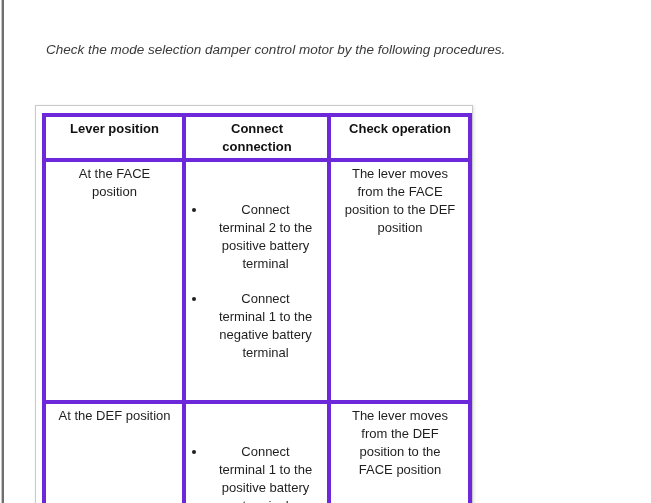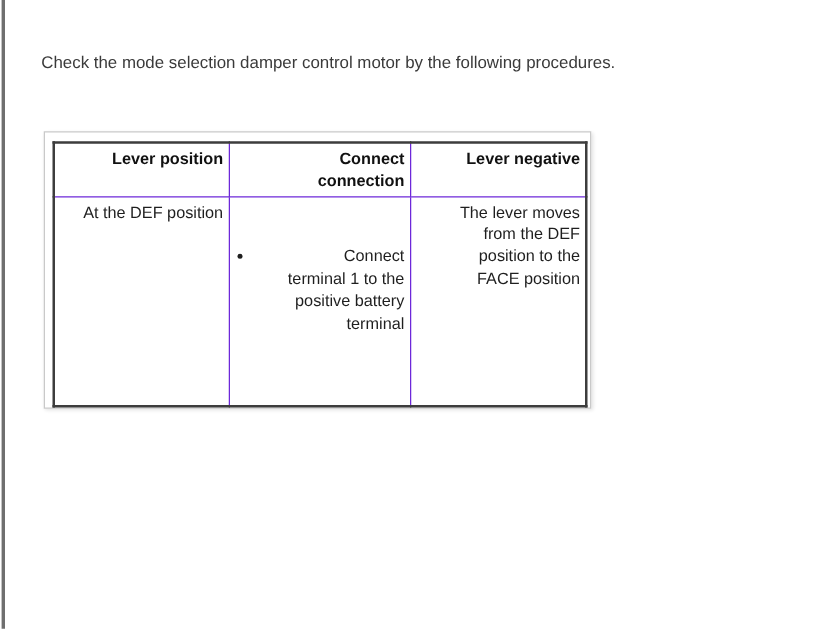--- a/index.html
+++ b/index.html
@@ -11,39 +11,39 @@
   }
   .panel-divider {
     position:absolute; left:0; top:0; width:5px; height:503px;
     background:linear-gradient(to right,
       #ffffff 0px, #ffffff 1px,
       #c4c4c4 1px, #c4c4c4 2px,
       #6f6f6f 2px, #6f6f6f 4px,
       #ffffff 4px);
   }
   .intro {
-    position:absolute; left:33px; top:27px; width:600px;
-    font-size:13.5px; color:#3a3a3a; line-height:1.35;
+    position:absolute; left:46px; top:27px; width:600px;
+    font-size:13.5px; color:#3a3a3a; line-height:1.35;font-style:italic;
   }
   .widget {
     position:absolute; left:35px; top:105px; width:438px;
     box-sizing:border-box;
     background:#ffffff;
     border:1px solid #c9c9c9;
     box-shadow:1px 1px 3px rgba(0,0,0,0.12);
     padding:7px 4px 0 6px;
   }
   table.proc {
     border-collapse:collapse; table-layout:fixed; width:426px;
     font-size:13px; line-height:1.38; color:#1f1f1f;
     border:2px solid #3d3d3d;
   }
   table.proc th, table.proc td {
-    border:1px solid #6d28d9;
-    vertical-align:top; text-align:right;
+    border:4px solid #6d28d9;
+    vertical-align:top; text-align:center;
     padding:3px 4px 2px 5px;
     white-space:pre-line;
     overflow:hidden;
   }
   table.proc th { font-weight:bold; color:#111; }
   tr.hdr    { height:43px; }
   tr.row-1  { height:154px; }
   tr.row-2  { height:149px; }
   ul.bullets { margin:0; padding-left:16px; }
   ul.bullets li { white-space:pre-line; padding-left:1px; }
@@ -60,21 +60,41 @@
     <colgroup>
       <col style="width:140px">
         <col style="width:145px">
         <col style="width:141px">
     </colgroup>
     <tbody>
         <tr class="hdr">
       <th>Lever position</th>
       <th>Connect
 connection</th>
-      <th>Lever negative</th>
+      <th>Check operation</th>
+    </tr>
+    <tr class="row-1">
+      <td>At the FACE
+position</td>
+      <td>
+        <ul class="bullets">
+          <li>Connect
+terminal 2 to the
+positive battery
+terminal</li>
+          <li>Connect
+terminal 1 to the
+negative battery
+terminal</li>
+        </ul>
+      </td>
+      <td>The lever moves
+from the FACE
+position to the DEF
+position</td>
     </tr>
     <tr class="row-2">
       <td>At the DEF position</td>
       <td>
         <ul class="bullets">
           <li>Connect
 terminal 1 to the
 positive battery
 terminal</li>
           

